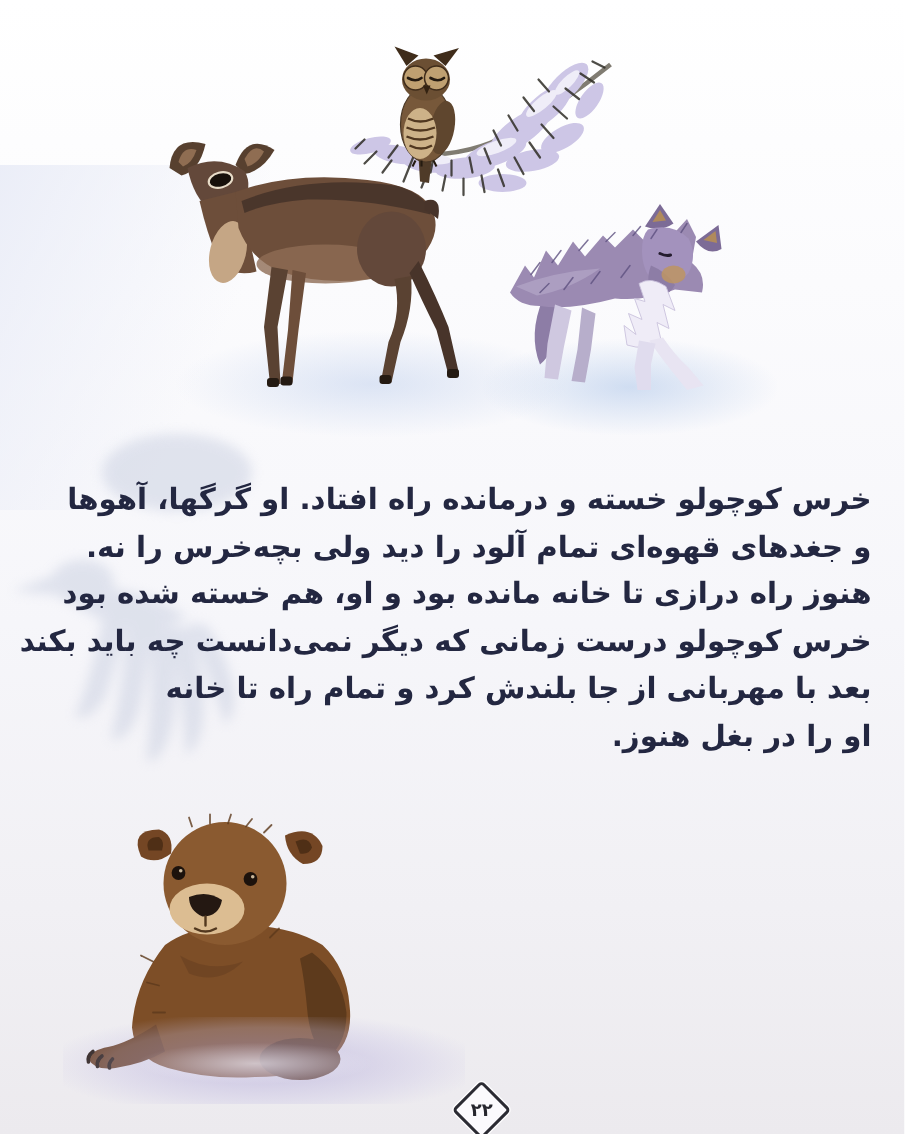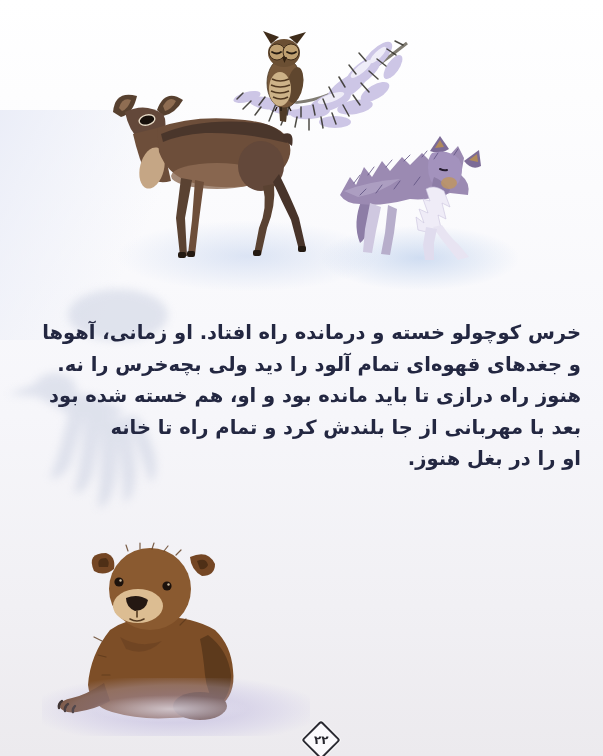--- a/index.html
+++ b/index.html
@@ -178,23 +178,24 @@
         <path d="M46,60 L52,52"></path>
       <path d="M64,56 L70,48"></path>
         <path d="M84,52 L90,44"></path>
         <path d="M30,62 L36,56"></path>
       <path d="M104,26 L108,20"></path>
         <path d="M124,22 L128,16"></path>
     </g>
   </svg>
 
   <div class="text-block">
-    <p>خرس کوچولو خسته و درمانده راه افتاد. او زمانی، آهوها</p>
+    <p>خرس کوچولو خسته و درمانده راه افتاد. او گرگها، آهوها</p>
     <p>و جغدهای قهوه‌ای تمام آلود را دید ولی بچه‌خرس را نه.</p>
-    <p>هنوز راه درازی تا باید مانده بود و او، هم خسته شده بود</p>
+    <p>هنوز راه درازی تا خانه مانده بود و او، هم خسته شده بود</p>
+    <p>خرس کوچولو درست زمانی که دیگر نمی‌دانست چه باید بکند</p>
     <p>بعد با مهربانی از جا بلندش کرد و تمام راه تا خانه</p>
     <p>او را در بغل هنوز.</p>
   </div>
 
   <svg style="left:50px;top:545px;width:250px;height:195px;" viewBox="0 0 250 195">
     <path d="M60,85 Q40,110 38,140 Q40,161 62,167 Q90,175 120,173 Q151,173 169,162 Q186,150 183,125 Q181,100 165,85 Q140,70 100,72 Q75,74 60,85 Z" fill="#7d4e27"></path>
     <path d="M158,90 Q178,105 181,130 Q181,151 168,161 Q157,150 155,130 Q153,108 150,94 Z" fill="#5d3a1c"></path>
     <ellipse cx="150" cy="161" rx="27" ry="14" fill="#5d3a1c"></ellipse>
     <path d="M54,138 Q36,150 22,153 Q11,155 9,161 Q13,169 27,167 Q46,164 60,156 Z" fill="#6b4122"></path>
     <g stroke="#1f1309" stroke-width="2.4" stroke-linecap="round">

